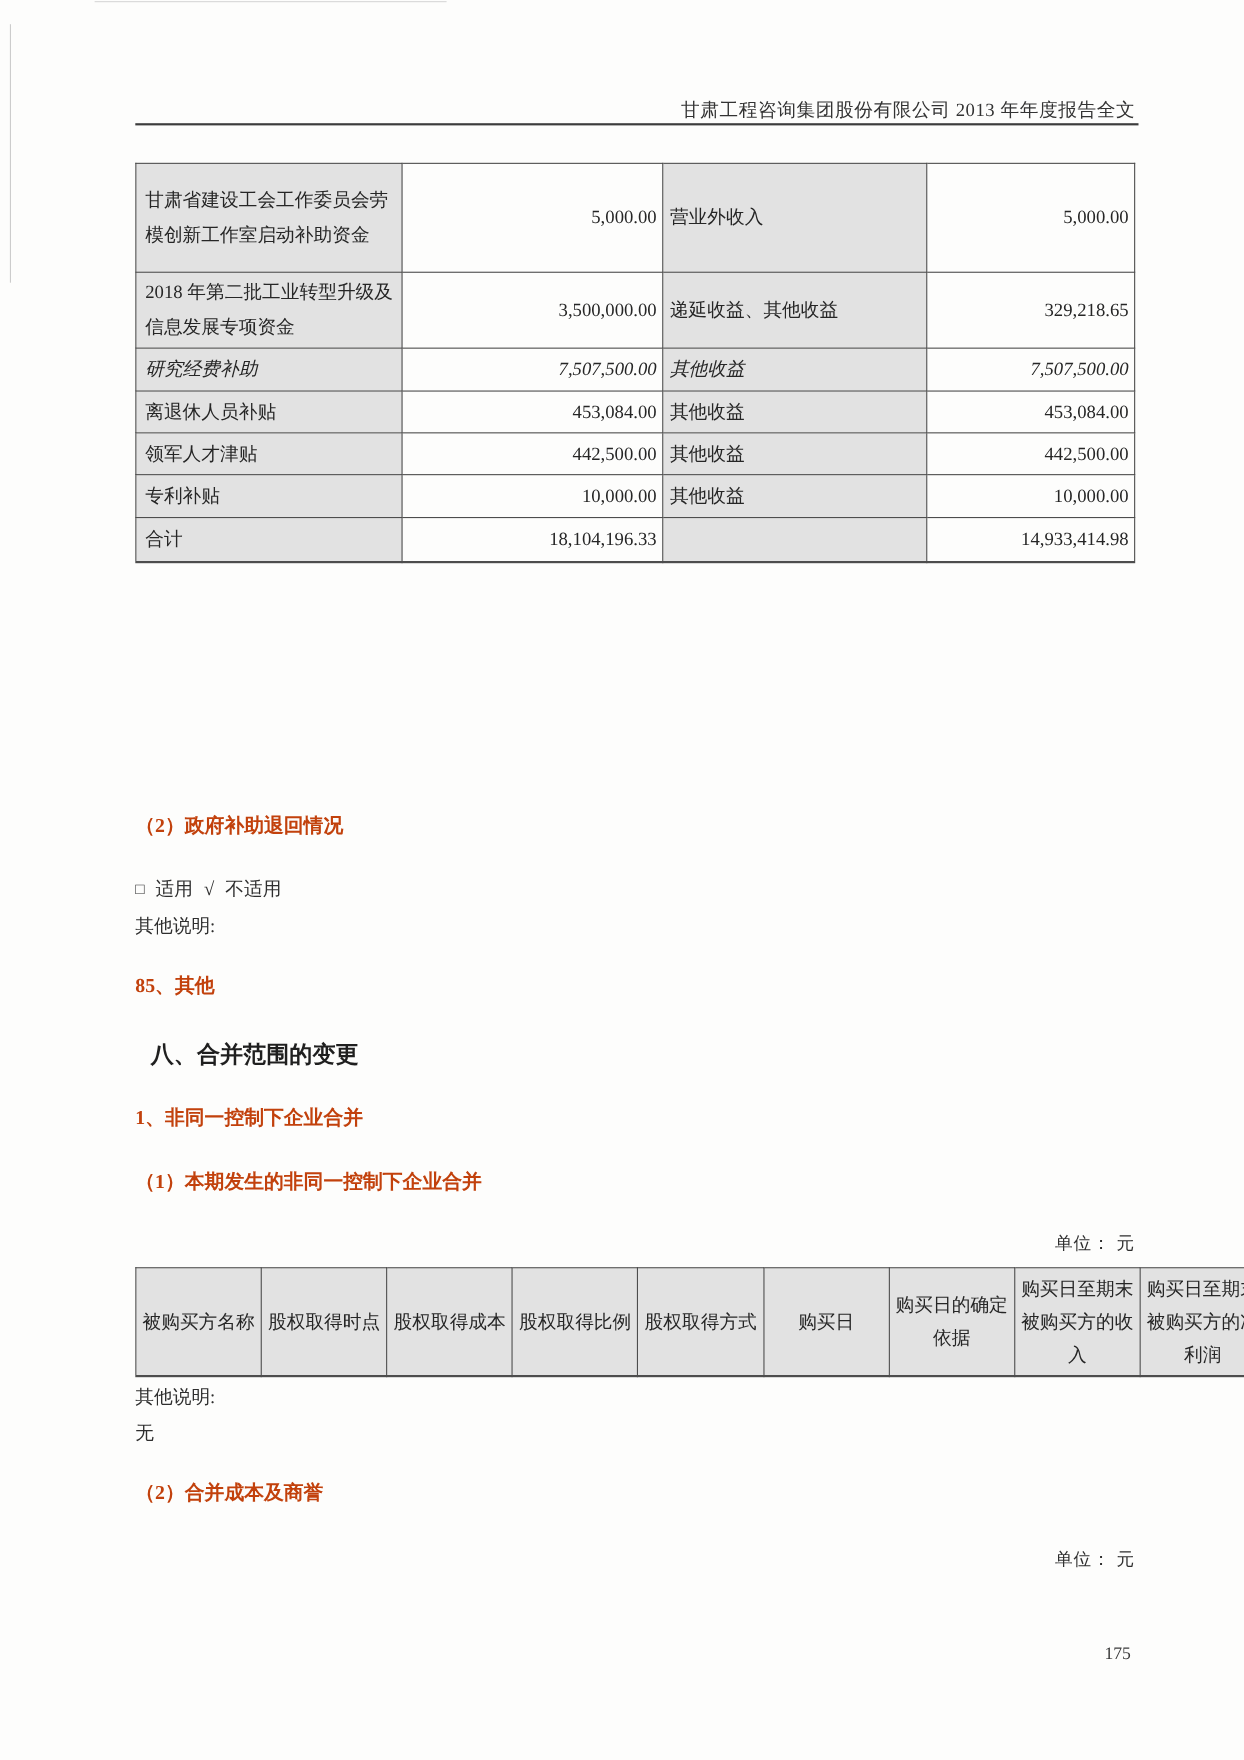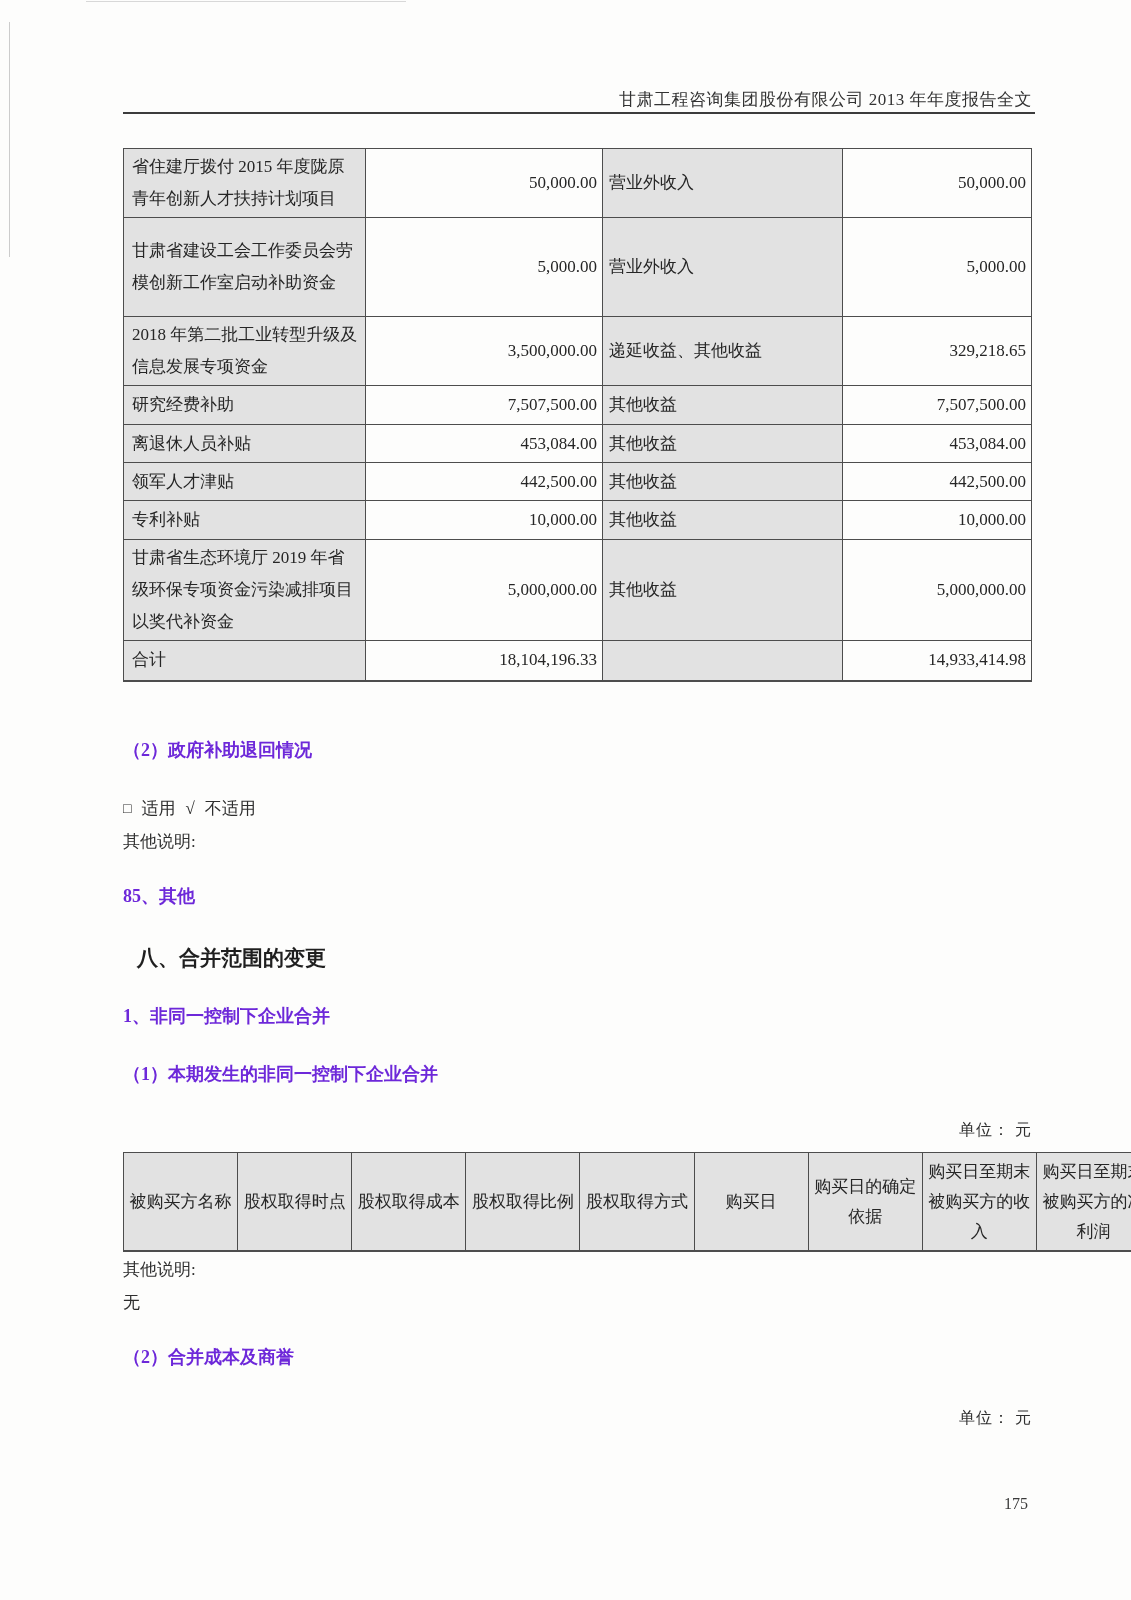--- a/index.html
+++ b/index.html
@@ -40,21 +40,21 @@
     color: #262626;
   }
   table.t1 { border: 1px solid #4d4d4d; border-bottom-width: 2px; }
   .t1 td { border: 1px solid #4d4d4d; vertical-align: middle; overflow: hidden; }
   .t1 .c1 { width: 227px; background: #e2e2e2; padding: 2px 6px 2px 8px; line-height: 32px; }
   .t1 .c2 { width: 227px; text-align: right; padding: 2px 5px 2px 4px; }
   .t1 .c3 { width: 229px; background: #e2e2e2; padding: 2px 4px 2px 6px; line-height: 32px; }
   .t1 .c4 { text-align: right; padding: 2px 5px 2px 4px; }
 
   
-  .h-bold { left: 123px; font-size: 18px; font-weight: bold; color: #6d28d9; text-align: center; }
+  .h-bold { left: 123px; font-size: 18px; font-weight: bold; color: #c2410c; text-align: center; }
   .h-big  { left: 137px; font-size: 21px; font-weight: bold; color: #1f1f1f; }
   .t-body { left: 123px; font-size: 17px; color: #2e2e2e; }
   .unit-label { right: 99px; font-size: 16px; color: #2e2e2e; text-align: right; letter-spacing: 1px; }
 
   .applicable-row span { margin-right: 10px; }
   .applicable-row .box-glyph { font-size: 14px; position: relative; top: -1px; }
 
   
   table.t2 {
     border-collapse: collapse;
@@ -83,39 +83,33 @@
 
   <div class="abs scan-left-edge"></div>
   <div class="abs scan-top-edge"></div>
 
   <div class="abs header-title">甘肃工程咨询集团股份有限公司 2013 年年度报告全文</div>
   <div class="abs header-rule"></div>
 
   <div class="abs" style="left:123px; top:148px;">
     <table class="t1">
       <tbody>
-        <tr style="height:65px;">
-          <td class="c1">省住建厅拨付 2015 年度陇原青年创新人才扶持计划项目</td>
-          <td class="c2">50,000.00</td>
-          <td class="c3">营业外收入</td>
-          <td class="c4">50,000.00</td>
-        </tr>
         <tr style="height:99px;">
           <td class="c1">甘肃省建设工会工作委员会劳模创新工作室启动补助资金</td>
           <td class="c2">5,000.00</td>
           <td class="c3">营业外收入</td>
           <td class="c4">5,000.00</td>
         </tr>
         <tr style="height:68px;">
           <td class="c1">2018 年第二批工业转型升级及信息发展专项资金</td>
           <td class="c2">3,500,000.00</td>
           <td class="c3">递延收益、其他收益</td>
           <td class="c4">329,218.65</td>
         </tr>
-        <tr style="height:39px;">
+        <tr style="height:39px;font-style:italic;">
           <td class="c1">研究经费补助</td>
           <td class="c2">7,507,500.00</td>
           <td class="c3">其他收益</td>
           <td class="c4">7,507,500.00</td>
         </tr>
         <tr style="height:38px;">
           <td class="c1">离退休人员补贴</td>
           <td class="c2">453,084.00</td>
           <td class="c3">其他收益</td>
           <td class="c4">453,084.00</td>
@@ -124,26 +118,20 @@
           <td class="c1">领军人才津贴</td>
           <td class="c2">442,500.00</td>
           <td class="c3">其他收益</td>
           <td class="c4">442,500.00</td>
         </tr>
         <tr style="height:39px;">
           <td class="c1">专利补贴</td>
           <td class="c2">10,000.00</td>
           <td class="c3">其他收益</td>
           <td class="c4">10,000.00</td>
-        </tr>
-        <tr style="height:95px;">
-          <td class="c1">甘肃省生态环境厅 2019 年省级环保专项资金污染减排项目以奖代补资金</td>
-          <td class="c2">5,000,000.00</td>
-          <td class="c3">其他收益</td>
-          <td class="c4">5,000,000.00</td>
         </tr>
         <tr style="height:40px;">
           <td class="c1">合计</td>
           <td class="c2">18,104,196.33</td>
           <td class="c3"></td>
           <td class="c4">14,933,414.98</td>
         </tr>
       </tbody>
     </table>
   </div>

